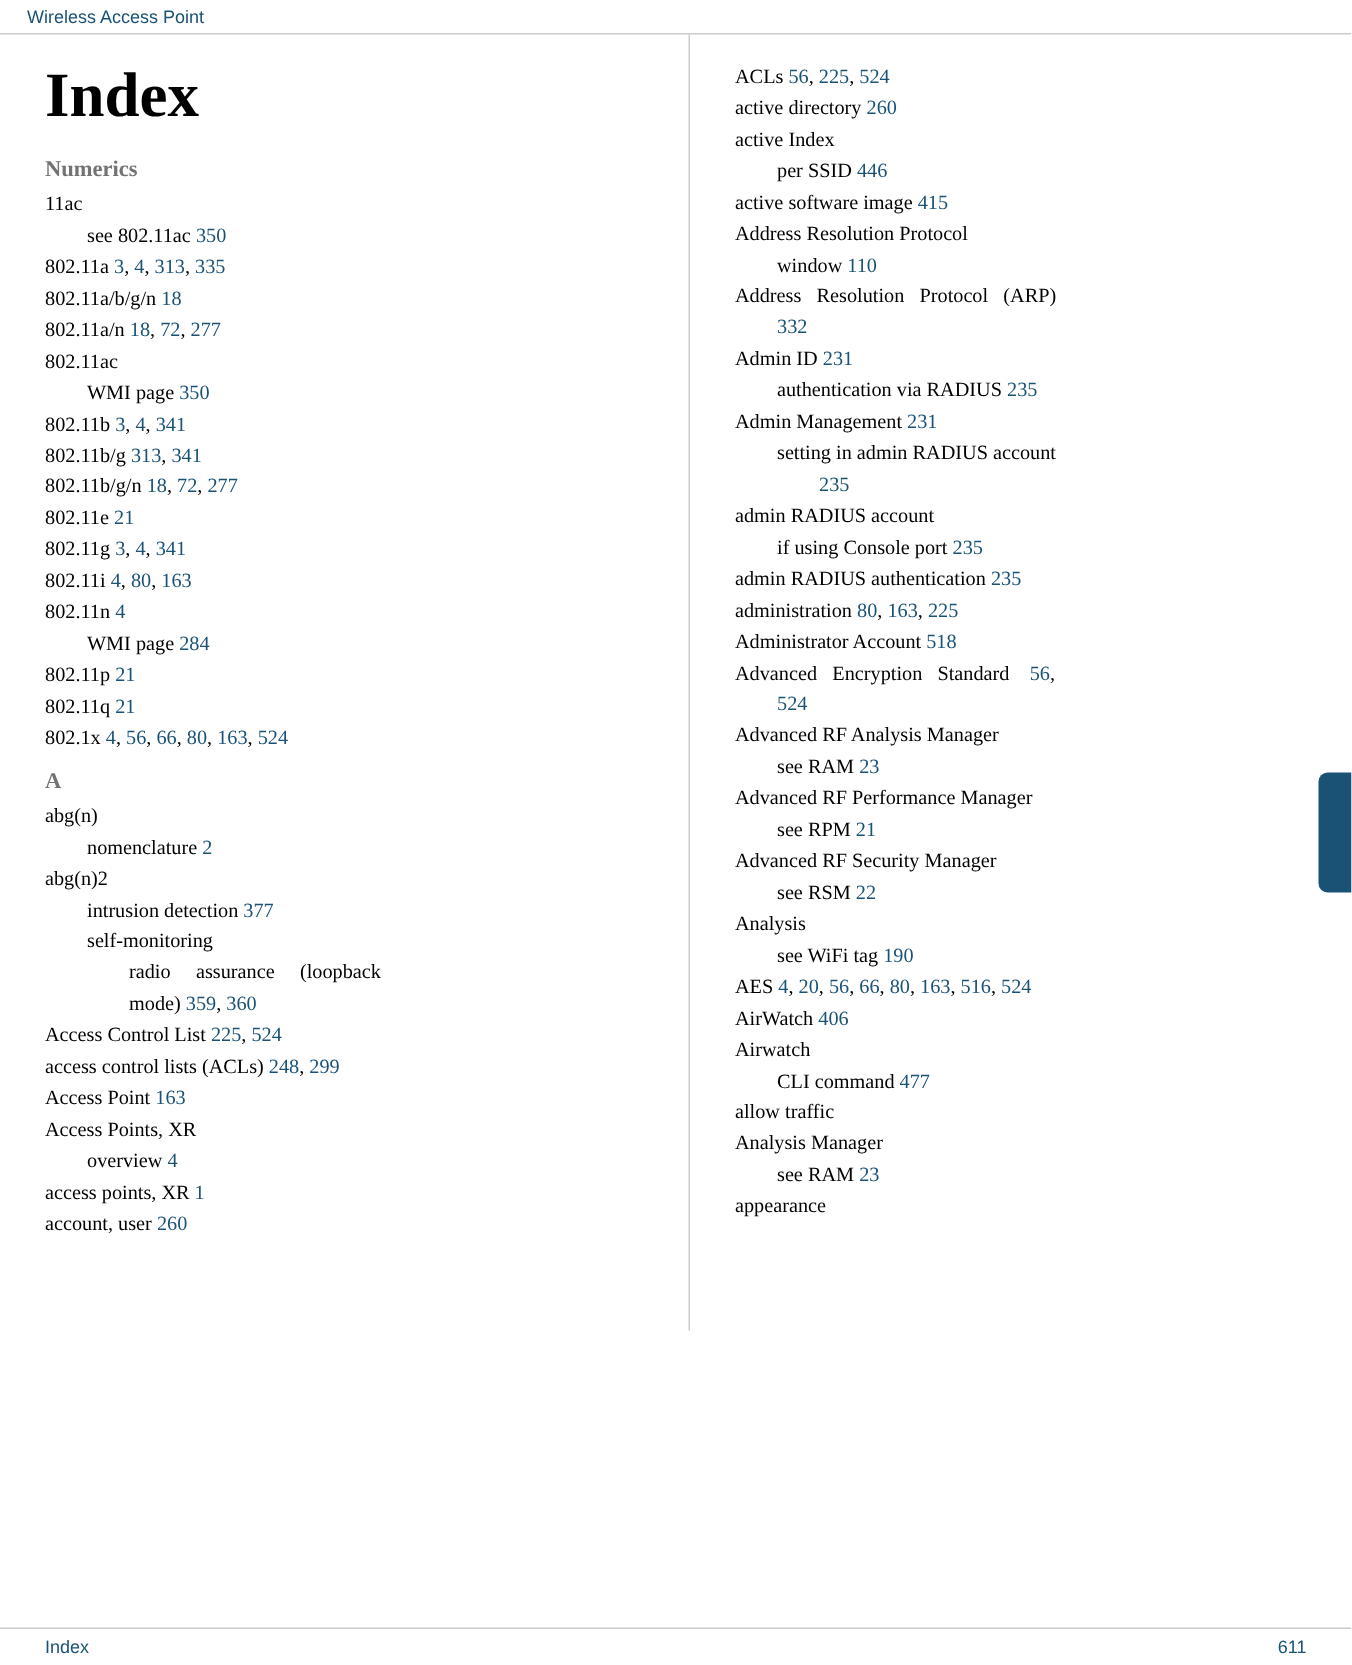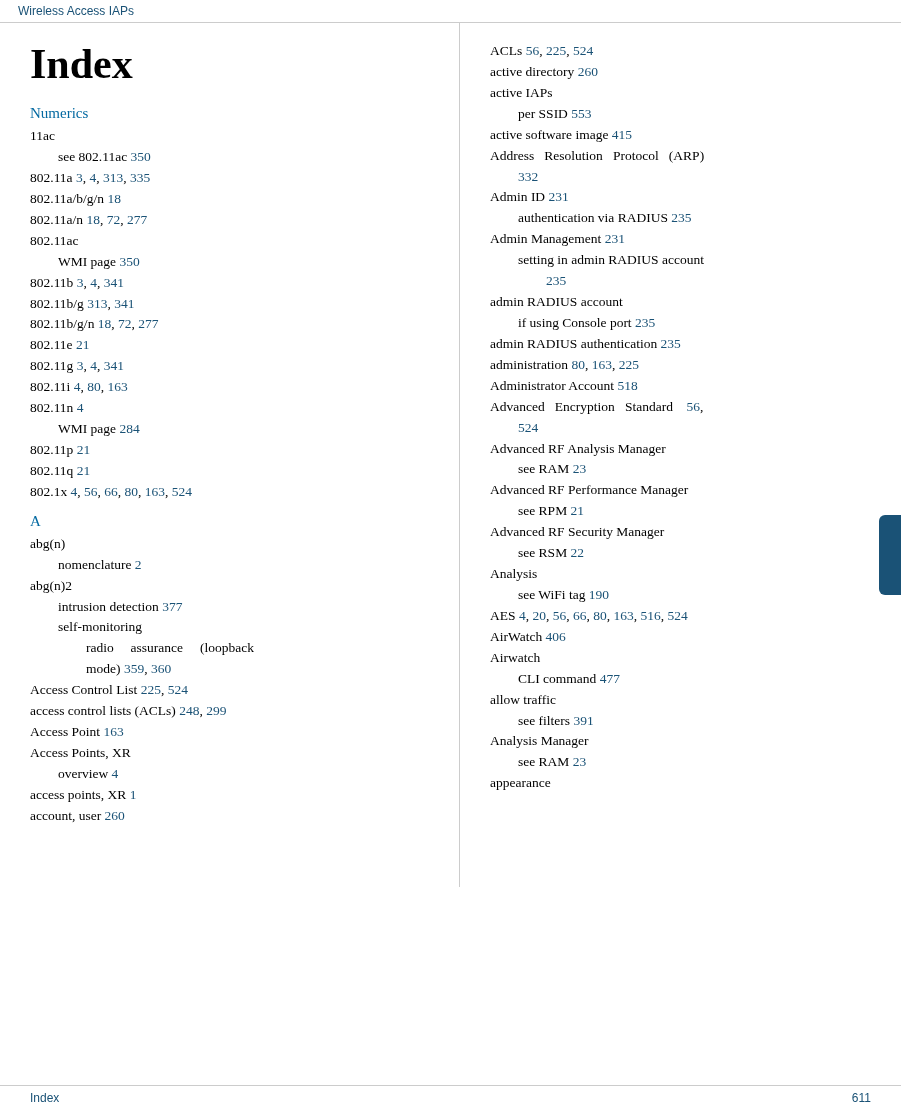--- a/index.html
+++ b/index.html
@@ -50,22 +50,22 @@
       font-size: 42px;
       font-weight: bold;
       font-family: "Times New Roman", serif;
       margin-bottom: 18px;
       line-height: 1.1;
     }
 
     
     .section-heading {
       font-size: 15px;
-      font-weight: normal;
-      color: #0369a1;
+      font-weight: bold;
+      color: #737373;
       margin-top: 10px;
       margin-bottom: 4px;
       font-family: "Times New Roman", serif;
     }
 
     
     .entry {
       font-size: 13.5px;
       line-height: 1.55;
       font-family: "Times New Roman", serif;
@@ -111,21 +111,21 @@
       width: 22px;
       height: 80px;
       background: #1a5276;
       border-radius: 6px 0 0 6px;
     }
   </style>
 </head>
 <body>
 
 <div class="header-bar">
-  <span class="header-title">Wireless Access IAPs</span>
+  <span class="header-title">Wireless Access Point</span>
 </div>
 
 <div class="main-content">
 
   <div class="left-col">
     <div class="index-heading">Index</div>
 
     <div class="section-heading">Numerics</div>
 
     <div class="entry">
@@ -213,25 +213,29 @@
 
   <div class="right-col">
 
     <div class="entry">
       <span class="main-term">ACLs <a class="link" href="#">56</a>, <a class="link" href="#">225</a>, <a class="link" href="#">524</a></span>
     </div>
     <div class="entry">
       <span class="main-term">active directory <a class="link" href="#">260</a></span>
     </div>
     <div class="entry">
-      <span class="main-term">active IAPs</span>
-      <span class="sub-term">per SSID <a class="link" href="#">553</a></span>
+      <span class="main-term">active Index</span>
+      <span class="sub-term">per SSID <a class="link" href="#">446</a></span>
     </div>
     <div class="entry">
       <span class="main-term">active software image <a class="link" href="#">415</a></span>
+    </div>
+    <div class="entry">
+      <span class="main-term">Address Resolution Protocol</span>
+      <span class="sub-term">window <a class="link" href="#">110</a></span>
     </div>
     <div class="entry">
       <span class="main-term">Address &nbsp; Resolution &nbsp; Protocol &nbsp; (ARP)</span>
       <span class="sub-term"><a class="link" href="#">332</a></span>
     </div>
     <div class="entry">
       <span class="main-term">Admin ID <a class="link" href="#">231</a></span>
       <span class="sub-term">authentication via RADIUS <a class="link" href="#">235</a></span>
     </div>
     <div class="entry">
@@ -279,21 +283,20 @@
     </div>
     <div class="entry">
       <span class="main-term">AirWatch <a class="link" href="#">406</a></span>
     </div>
     <div class="entry">
       <span class="main-term">Airwatch</span>
       <span class="sub-term">CLI command <a class="link" href="#">477</a></span>
     </div>
     <div class="entry">
       <span class="main-term">allow traffic</span>
-      <span class="sub-term">see filters <a class="link" href="#">391</a></span>
     </div>
     <div class="entry">
       <span class="main-term">Analysis Manager</span>
       <span class="sub-term">see RAM <a class="link" href="#">23</a></span>
     </div>
     <div class="entry">
       <span class="main-term">appearance</span>
     </div>
 
   </div>

